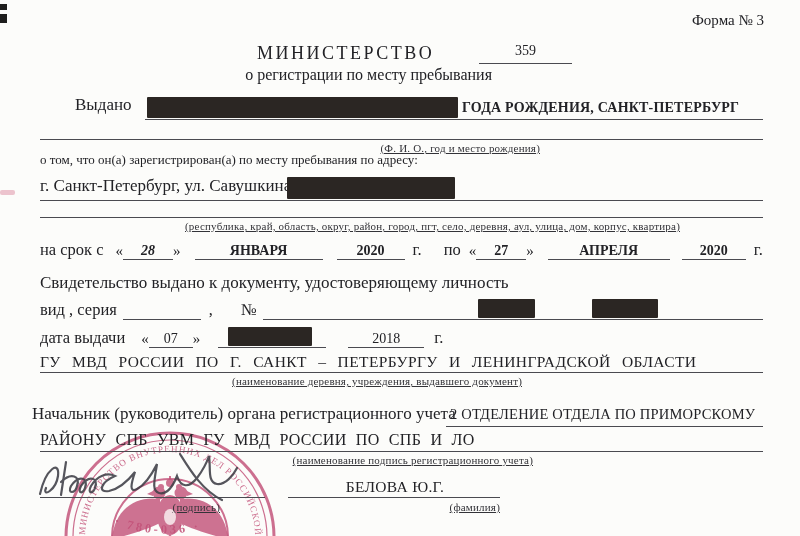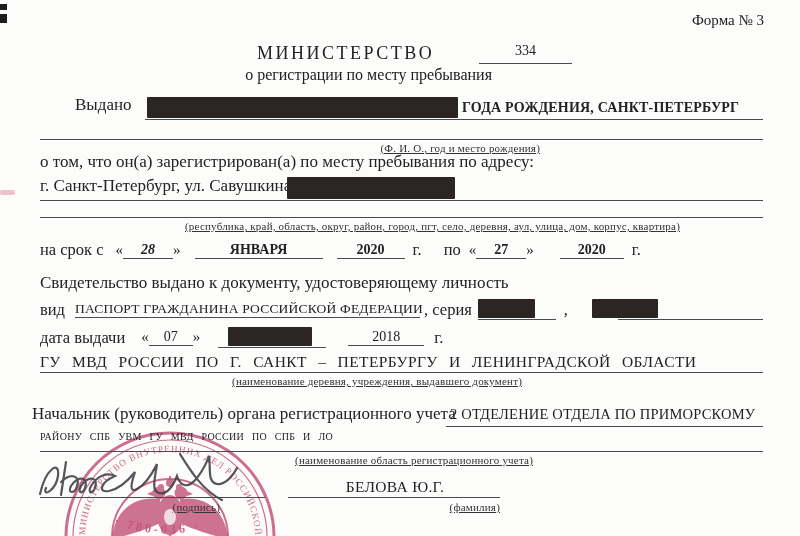--- a/index.html
+++ b/index.html
@@ -8,21 +8,21 @@
     background:#fcfcfa;overflow:hidden;
     font-family:"Liberation Serif","DejaVu Serif",serif;
     color:#222226;
   }
   .abs{position:absolute;}
   .rule{position:absolute;border-bottom:1.4px solid #4a4a50;height:0;}
   .caption{position:absolute;font-size:11px;color:#333338;text-align:right;letter-spacing:.2px;text-decoration:underline;}
   .redaction{position:absolute;background:#2b2623;border-radius:1px;}
   .blank-cell{display:inline-block;border-bottom:1.4px solid #4a4a50;text-align:center;}
   .bold{font-weight:bold;}
-  .row-flex{position:absolute;display:flex;align-items:center;white-space:nowrap;}
+  .row-flex{position:absolute;display:flex;align-items:flex-end;white-space:nowrap;}
   .stamp-wrap{position:absolute;left:30px;top:423px;width:300px;height:113px;z-index:1;
     mix-blend-mode:multiply;pointer-events:none;}
   .sig-wrap{position:absolute;left:30px;top:448px;width:260px;height:64px;z-index:3;pointer-events:none;}
   .txt-layer{position:relative;z-index:2;}
 </style>
 </head>
 <body>
 
 <div class="page">
 
@@ -65,62 +65,62 @@
       </g>
     </svg>
   </div>
 
   <div class="txt-layer">
 
     <div class="abs" style="right:36px;top:12px;font-size:15px;">Форма № 3</div>
 
     <div class="abs" style="left:257px;top:43px;font-size:18px;letter-spacing:2.5px;">МИНИСТЕРСТВО</div>
     <div class="abs" style="left:479px;top:43px;width:93px;border-bottom:1.4px solid #4a4a50;text-align:center;font-size:14px;height:20px;">
-      <span>334</span>
+      <span>359</span>
     </div>
     <div class="abs" style="left:240px;top:66px;width:252px;text-align:right;font-size:16px;">о регистрации по месту пребывания</div>
 
     <div class="abs" style="left:75px;top:95px;font-size:17px;">Выдано</div>
     <div class="redaction" style="left:147px;top:97px;width:311px;height:21px;"></div>
     <div class="abs bold" style="left:462px;top:100px;font-size:14px;letter-spacing:.2px;">ГОДА РОЖДЕНИЯ, САНКТ-ПЕТЕРБУРГ</div>
     <div class="rule" style="left:145px;right:37px;top:119px;"></div>
 
     <div class="rule" style="left:40px;right:37px;top:139px;"></div>
     <div class="caption" style="left:260px;top:142px;width:280px;">(Ф. И. О., год и место рождения)</div>
 
-    <div class="abs" style="left:40px;top:152px;font-size:17px;">о том, что он(а) зарегистрирован(а) по месту пребывания по адресу:</div>
+    <div class="abs" style="left:40px;top:152px;font-size:13px;">о том, что он(а) зарегистрирован(а) по месту пребывания по адресу:</div>
 
     <div class="abs" style="left:40px;top:176px;font-size:17px;">г. Санкт-Петербург, ул. Савушкина, дом</div>
     <div class="redaction" style="left:287px;top:177px;width:168px;height:22px;"></div>
     <div class="rule" style="left:40px;right:37px;top:200px;"></div>
 
     <div class="rule" style="left:40px;right:37px;top:217px;"></div>
     <div class="caption" style="left:120px;top:220px;width:560px;">(республика, край, область, округ, район, город, пгт, село, деревня, аул, улица, дом, корпус, квартира)</div>
 
     <div class="row-flex" style="left:40px;top:240px;font-size:16.5px;">
       <span>на срок с</span>
       <span style="margin-left:12px;font-size:15px;">«</span>
       <span class="blank-cell bold" style="width:50px;font-size:14px;font-style:italic;">28</span>
       <span style="margin-right:14px;font-size:15px;">»</span>
       <span class="blank-cell bold" style="width:128px;font-size:14px;">ЯНВАРЯ</span>
       <span class="blank-cell bold" style="width:68px;margin-left:14px;font-size:14px;">2020</span>
       <span style="margin-left:8px;">г.</span>
       <span style="margin-left:22px;">по</span>
       <span style="margin-left:8px;font-size:15px;">«</span>
       <span class="blank-cell bold" style="width:50px;font-size:14px;">27</span>
       <span style="margin-right:14px;font-size:15px;">»</span>
+      <span class="blank-cell bold" style="width:122px;font-size:14px;">АПРЕЛЯ</span>
       <span class="blank-cell bold" style="width:64px;margin-left:12px;font-size:14px;">2020</span>
       <span style="margin-left:8px;">г.</span>
     </div>
 
     <div class="abs" style="left:40px;top:273px;font-size:17px;">Свидетельство выдано к документу, удостоверяющему личность</div>
 
     <div class="row-flex" style="left:40px;top:299px;right:37px;font-size:16.5px;">
       <span>вид</span>
-      <span class="blank-cell" style="width:345px;margin-left:10px;font-size:13.5px;letter-spacing:.2px;">ПАСПОРТ ГРАЖДАНИНА РОССИЙСКОЙ ФЕДЕРАЦИИ</span>
       <span style="margin-left:4px;">, серия</span>
       <span class="blank-cell" style="width:78px;margin-left:6px;height:20px;"></span>
       <span style="margin-left:8px;">,</span>
       <span style="margin-left:28px;">№</span>
       <span class="blank-cell" style="flex:1;margin-left:6px;height:20px;"></span>
     </div>
     <div class="redaction" style="left:478px;top:299px;width:57px;height:19px;"></div>
     <div class="redaction" style="left:592px;top:299px;width:66px;height:19px;"></div>
 
     <div class="row-flex" style="left:40px;top:327px;font-size:16.5px;">
@@ -134,23 +134,23 @@
     </div>
     <div class="redaction" style="left:228px;top:327px;width:84px;height:19px;"></div>
 
     <div class="abs" style="left:40px;top:353px;font-size:15.5px;word-spacing:7px;letter-spacing:.4px;">ГУ МВД РОССИИ ПО Г. САНКТ – ПЕТЕРБУРГУ И ЛЕНИНГРАДСКОЙ ОБЛАСТИ</div>
     <div class="rule" style="left:40px;right:37px;top:372px;"></div>
     <div class="caption" style="left:222px;top:375px;width:300px;">(наименование деревня, учреждения, выдавшего документ)</div>
 
     <div class="abs" style="left:32px;top:404px;font-size:17px;">Начальник (руководитель) органа регистрационного учета</div>
     <div class="abs" style="left:450px;top:406px;font-size:14.5px;letter-spacing:.2px;">2 ОТДЕЛЕНИЕ ОТДЕЛА  ПО ПРИМОРСКОМУ</div>
     <div class="rule" style="left:446px;right:37px;top:426px;"></div>
-    <div class="abs" style="left:40px;top:431px;font-size:10px;word-spacing:5px;letter-spacing:.3px;">РАЙОНУ СПБ УВМ  ГУ  МВД РОССИИ  ПО СПБ  И  ЛО</div>
+    <div class="abs" style="left:40px;top:431px;font-size:16px;word-spacing:5px;letter-spacing:.3px;">РАЙОНУ СПБ УВМ  ГУ  МВД РОССИИ  ПО СПБ  И  ЛО</div>
     <div class="rule" style="left:40px;right:37px;top:451px;"></div>
-    <div class="caption" style="left:233px;top:454px;width:300px;">(наименование область регистрационного учета)</div>
+    <div class="caption" style="left:233px;top:454px;width:300px;">(наименование подпись регистрационного учета)</div>
 
     <div class="rule" style="left:40px;width:225px;top:497px;"></div>
     <div class="caption" style="left:95px;top:501px;width:125px;">(подпись)</div>
 
     <div class="abs" style="left:290px;top:478px;width:210px;text-align:center;font-size:15.5px;letter-spacing:.3px;">БЕЛОВА  Ю.Г.</div>
     <div class="rule" style="left:288px;width:212px;top:497px;"></div>
     <div class="caption" style="left:288px;top:501px;width:212px;">(фамилия)</div>
 
   </div>
 

